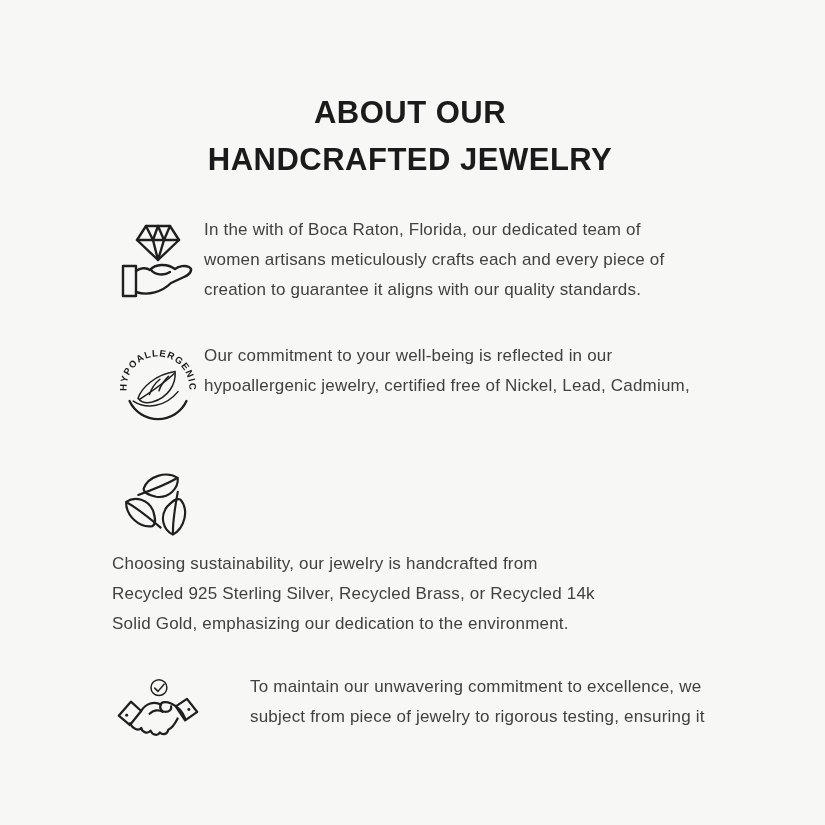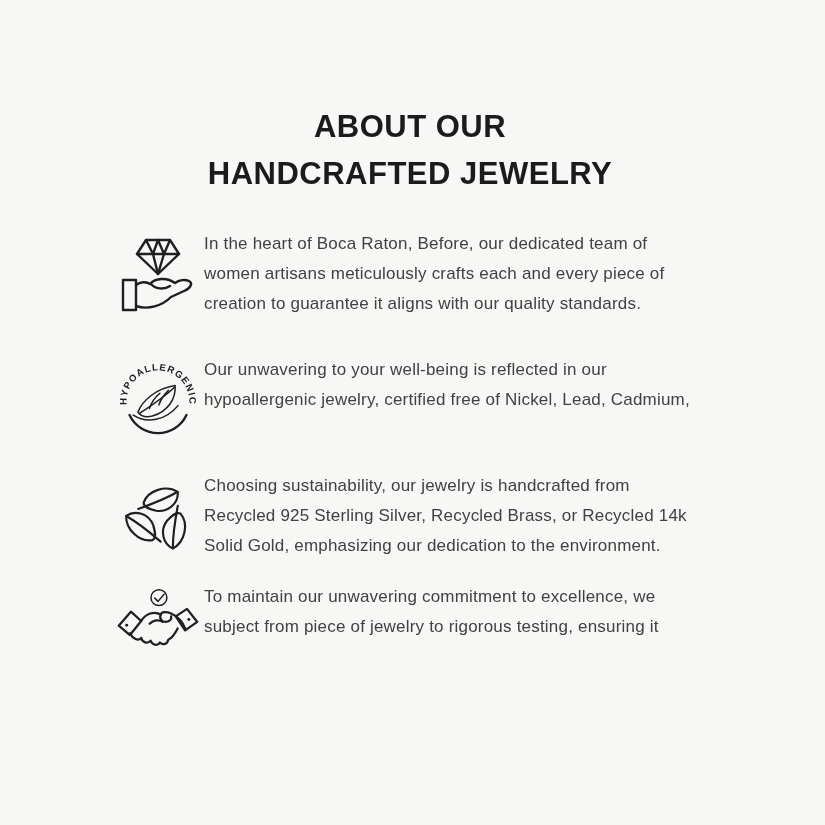--- a/index.html
+++ b/index.html
@@ -6,39 +6,39 @@
   html,body { width:825px; height:825px; }
   body {
     background:#f7f7f6;
     font-family:"Liberation Sans", sans-serif;
     overflow:hidden;
     position:relative;
   }
   .container {
     position:absolute;
     left:112px;
-    top:103px;
+    top:89px;
     width:596px;
   }
   .page-title {
     text-align:center;
     font-size:31px;
     font-weight:bold;
     line-height:47px;
     letter-spacing:0.5px;
     color:#1b1b1b;
   }
   .section-row {
     display:flex;
     align-items:flex-start;
   }
   .row-1 { margin-top:32px; }
   .row-2 { margin-top:36px; }
-  .row-3 { margin-top:33px; }
-  .row-4 { margin-top:21px; }
+  .row-3 { margin-top:33px;flex-direction:column; }
+  .row-4 { margin-top:33px;gap:46px; }
   .icon-col {
     width:92px;
     flex:0 0 92px;
     display:flex;
     justify-content:center;
   }
   .icon-col svg { display:block; }
   .icon-offset-1 { margin-top:4px; }
   .icon-offset-2 { margin-top:3px; }
   .icon-offset-3 { margin-top:7px; }
@@ -94,21 +94,21 @@
         <path class="icon-stroke" d="M17,21 L26,7 L50,7 L59,21 L38,41 Z"></path>
         <path class="icon-stroke" d="M17,21 H59"></path>
         <path class="icon-stroke" d="M26,7 L33,21 L38,7 L44,21 L50,7"></path>
         <path class="icon-stroke" d="M33,21 L38,41 L44,21"></path>
         <path class="icon-stroke" d="M3,47 h13 v30 h-13 Z"></path>
         <path class="icon-stroke" d="M16,73 C28,77 42,73 51,64 L64,58 C71,55 73,50 69,48 C65,46 59,47 55,50 C47,44 35,45 30,51 C26,48 20,49 16,52"></path>
         <path class="icon-stroke" d="M31,51 C35,56 44,57 50,53"></path>
       </svg>
     </div>
     <div class="text-col">
-      <div class="text-line">In the heart of Boca Raton, Before, our dedicated team of</div>
+      <div class="text-line">In the with of Boca Raton, Florida, our dedicated team of</div>
       <div class="text-line">women artisans meticulously crafts each and every piece of</div>
       <div class="text-line">creation to guarantee it aligns with our quality standards.</div>
     </div>
   </div>
 
   <div class="section-row row-2">
     <div class="icon-col">
       <svg class="icon-offset-2" width="80" height="80" viewBox="0 0 84 84" aria-hidden="true">
         <defs>
           <path id="badge-arc" d="M9.5,51.7 A33,33 0 1 1 74.5,51.7"></path>
@@ -118,21 +118,21 @@
           <textPath href="#badge-arc" startOffset="50%" text-anchor="middle">HYPOALLERGENIC</textPath>
         </text>
         <path class="icon-stroke-thin" d="M21,57 C25,45 40,32 60,29 C61,42 53,56 36,61 C30,62.5 24,61 21,57 Z"></path>
         <path class="icon-stroke-thin" d="M23,58 C35,50 50,40 59,31"></path>
         <path class="icon-stroke-thin" d="M33,53 C35,47 39,41 44,37"></path>
         <path class="icon-stroke-thin" d="M43,49 C45,43 49,38 53,34"></path>
         <path class="icon-stroke-thin" d="M16,60 C30,69 50,66 63,50"></path>
       </svg>
     </div>
     <div class="text-col">
-      <div class="text-line">Our unwavering to your well-being is reflected in our</div>
+      <div class="text-line">Our commitment to your well-being is reflected in our</div>
       <div class="text-line">hypoallergenic jewelry, certified free of Nickel, Lead, Cadmium,</div>
     </div>
   </div>
 
   <div class="section-row row-3">
     <div class="icon-col">
       <svg class="icon-offset-3" width="70" height="78" viewBox="-4 -2 78 86" aria-hidden="true">
         <g>
           <path class="icon-stroke" d="M19,25 C24,11 44,5 57,13 C58,25 47,36 33,34 C25,32 19,30 19,25 Z"></path>
           <path class="icon-stroke" d="M13,32 C27,27 43,21 55,14"></path>

